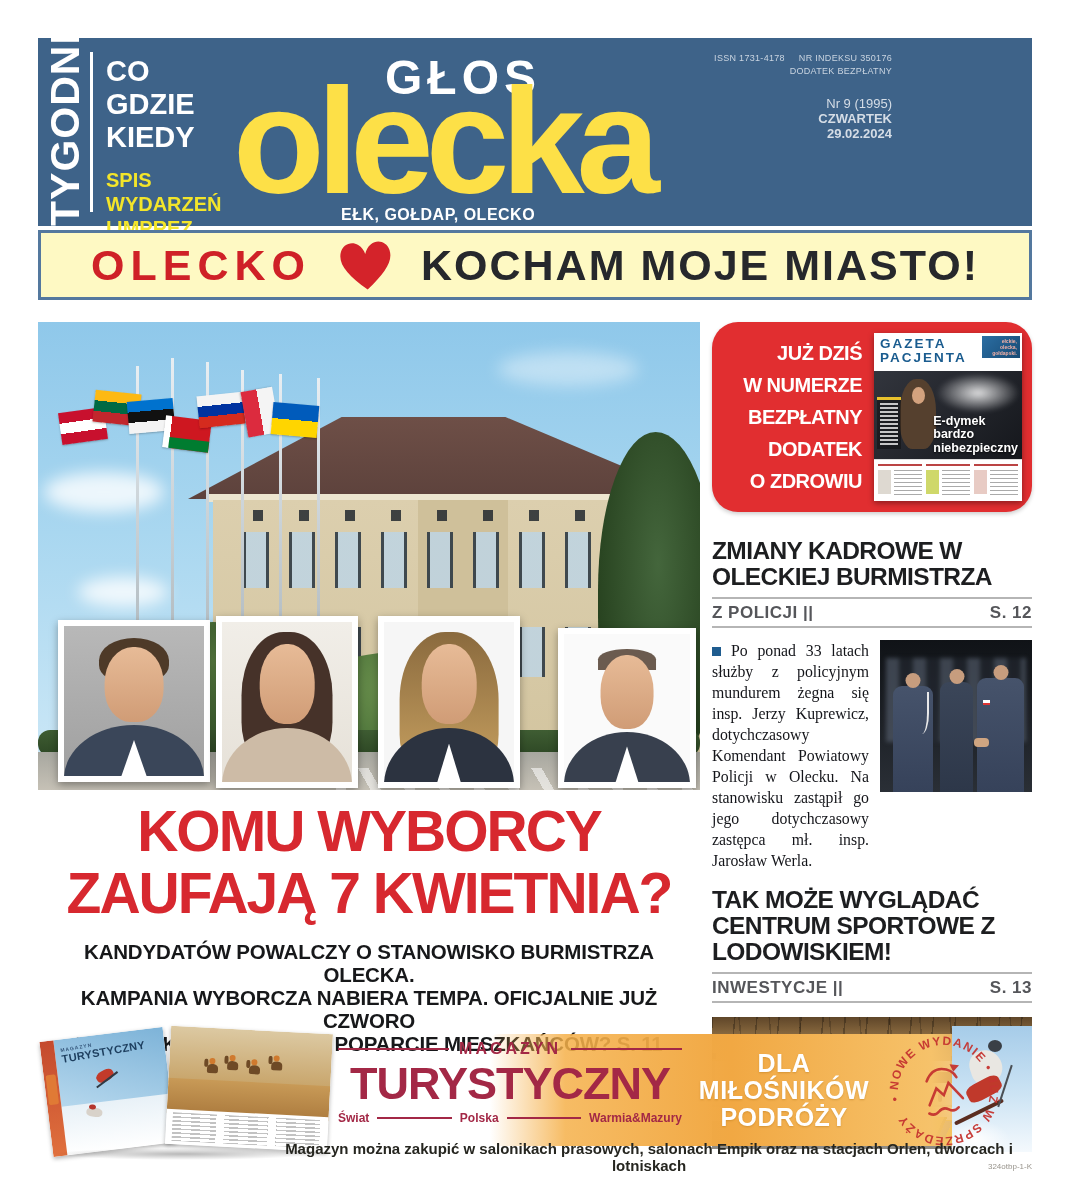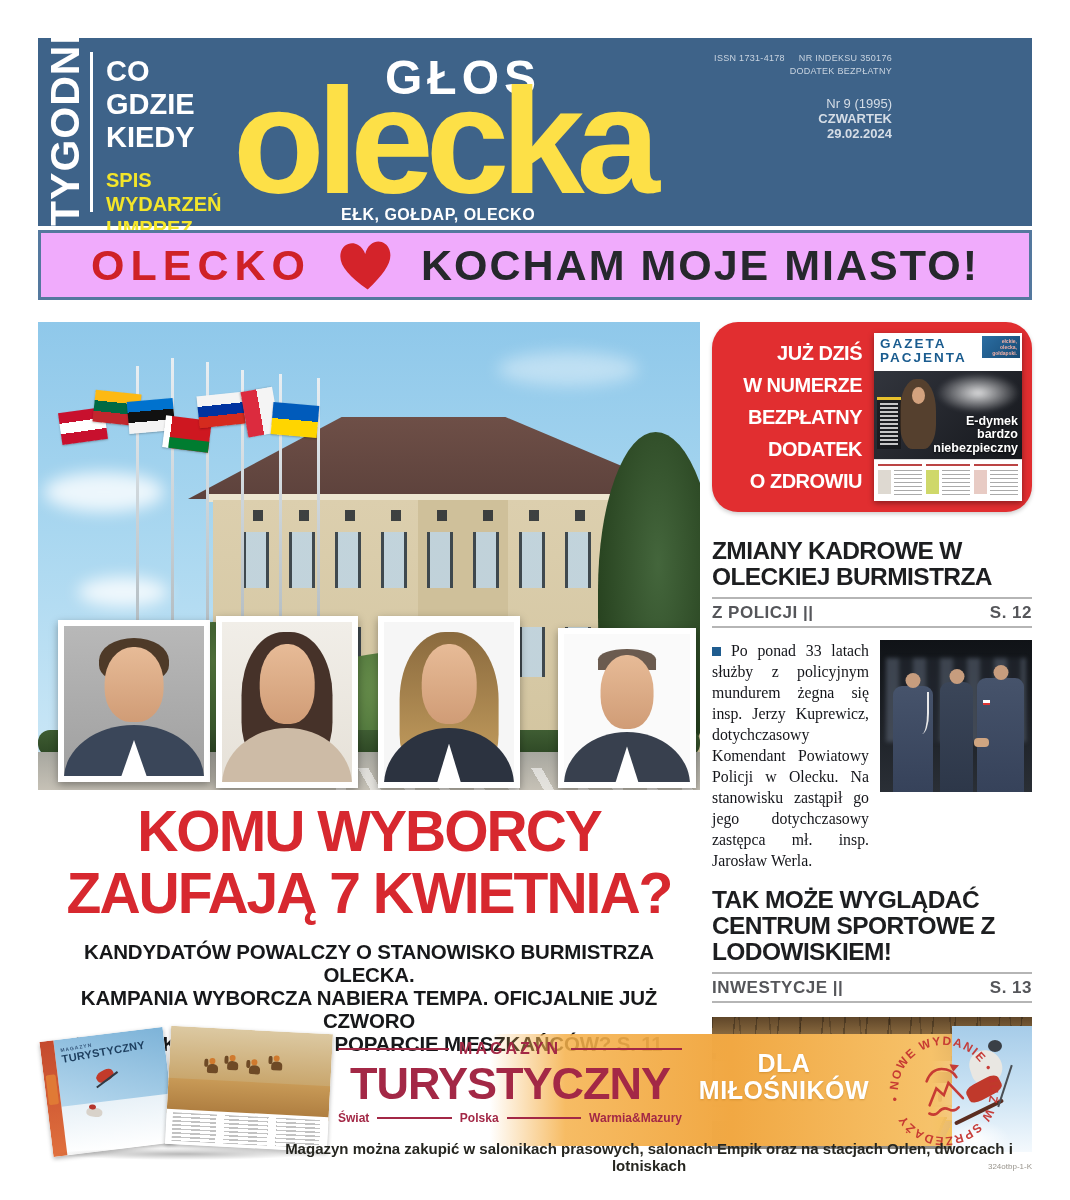--- a/index.html
+++ b/index.html
@@ -21,21 +21,21 @@
   .logo-top { position:absolute; left:152px; top:12px; color:#fff; font-weight:bold; font-size:48px; letter-spacing:5px; }
   .logo-main { position:absolute; left:0; top:28px; color:#fde047; font-weight:bold; font-size:150px; line-height:150px; letter-spacing:-8px; }
   .logo-cities { position:absolute; left:108px; top:168px; color:#fff; font-weight:bold; font-size:16px; letter-spacing:.5px; }
   .issue-block { position:absolute; top:14px; right:140px; text-align:right; color:#c9d4e0; }
   .issue-block .tiny { font-size:9px; letter-spacing:.3px; line-height:13px; }
   .issue-block .tiny .gap { display:inline-block; width:14px; }
   .issue-meta { margin-top:18px; font-size:13px; line-height:15px; color:#d5dde6; }
   .issue-meta .b { font-weight:bold; }
 
   
-  .city-banner { position:absolute; left:38px; top:230px; width:994px; height:70px; background:#f0abfc;
+  .city-banner { position:absolute; left:38px; top:230px; width:994px; height:70px; background:#fef9c3;
     border:3px solid #54789e; display:flex; align-items:center; justify-content:center; gap:24px; }
   .city-banner .city { color:#cf2127; font-weight:bold; font-size:43px; letter-spacing:6px; }
   .city-banner .slogan { color:#26282c; font-weight:bold; font-size:43px; letter-spacing:2px; }
   .heart-svg { width:62px; height:56px; transform:rotate(-4deg); }
 
   
   .main-photo { position:absolute; left:38px; top:322px; width:662px; height:468px; overflow:hidden; background:linear-gradient(180deg,#8fc8ea 0%,#a9d7f0 45%,#cfe9f7 100%); }
   .cloud { position:absolute; background:rgba(255,255,255,.8); border-radius:50%; filter:blur(8px); }
   .c1 { left:6px; top:150px; width:120px; height:40px; }
   .c2 { left:40px; top:255px; width:90px; height:30px; }
@@ -104,21 +104,21 @@
   .mc-head { position:relative; height:38px; background:#fff; padding:4px 4px 0 6px; }
   .mc-title div { color:#1a5c8f; font-weight:bold; font-size:13.5px; line-height:14px; letter-spacing:2px; }
   .mc-ed { position:absolute; right:2px; top:3px; width:38px; background:linear-gradient(135deg,#2b6ea3,#174a74); padding:2px 3px; text-align:right; }
   .mc-ed div { font-size:5px; line-height:6px; font-weight:bold; color:#f2b0a6; }
   .mc-photo { position:relative; height:88px; background:linear-gradient(135deg,#32353d,#15171c); overflow:hidden; }
   .mc-smoke { position:absolute; right:2px; top:2px; width:84px; height:40px; background:radial-gradient(ellipse,rgba(255,255,255,.85),rgba(255,255,255,0) 70%); filter:blur(2px); }
   .mc-hair { position:absolute; left:26px; top:8px; width:36px; height:70px; background:#55402e; border-radius:45% 45% 35% 35%; }
   .mc-face { position:absolute; left:38px; top:16px; width:13px; height:17px; background:#d3a27e; border-radius:50%; }
   .mc-sidebar { position:absolute; left:3px; top:26px; width:24px; height:52px; background:rgba(0,0,0,.35); border-top:3px solid #e8c12c; }
   .mc-sidebar::after { content:""; position:absolute; inset:3px; background:repeating-linear-gradient(180deg,rgba(255,255,255,.75) 0 1.5px,rgba(0,0,0,0) 1.5px 4px); }
-  .mc-headline { position:absolute; right:4px; bottom:4px; text-align:right; color:#fff; font-weight:bold; font-size:12.5px; line-height:13.5px; text-shadow:0 1px 2px rgba(0,0,0,.8); }
+  .mc-headline { position:absolute; right:4px; bottom:4px; text-align:left; color:#fff; font-weight:bold; font-size:12.5px; line-height:13.5px; text-shadow:0 1px 2px rgba(0,0,0,.8); }
   .mc-teasers { display:flex; gap:4px; padding:4px; height:42px; border-top:1px solid #ddd; }
   .mc-t { flex:1; position:relative; border-top:2px solid #b44; }
   .mc-t .thumb { position:absolute; left:0; top:4px; width:13px; height:24px; }
   .mc-t .bars { position:absolute; left:16px; right:0; top:4px; bottom:2px; background:repeating-linear-gradient(180deg,#aaa 0 1.5px,rgba(0,0,0,0) 1.5px 4px); }
   .th1 { background:#ded9d1; } .th2 { background:#cfd86a; } .th3 { background:#e8cbc4; }
 
   .art-headline { margin-top:0; color:#1d1e20; font-weight:bold; font-size:24.5px; line-height:26px; letter-spacing:-0.6px; }
   .rule { border:none; border-top:2px solid #b5b5b5; margin:7px 0 0 0; }
   .kicker-row { display:flex; justify-content:space-between; align-items:center; padding:4px 0 3px 0;
     color:#55565a; font-weight:bold; font-size:17px; letter-spacing:.5px; }
@@ -474,20 +474,21 @@
           <span class="ln"></span>
         <span>Polska</span>
           <span class="ln"></span>
         <span>Warmia&amp;Mazury</span>
       </div>
     </div>
 
     <div class="audience">
       <div>DLA</div>
       <div>MIŁOŚNIKÓW</div>
+      <div>PODRÓŻY</div>
     </div>
 
     <svg class="stamp" viewBox="0 0 122 122">
       <defs>
         <path id="stampCircle" d="M61,61 m-46,0 a46,46 0 1,1 92,0 a46,46 0 1,1 -92,0"></path>
       </defs>
       <text font-size="12" font-weight="bold" fill="#c53430" letter-spacing="1.4" font-family="Liberation Sans, sans-serif">
         <textPath href="#stampCircle">• NOWE WYDANIE • JUŻ W SPRZEDAŻY</textPath>
       </text>
       <g stroke="#c53430" stroke-width="2.6" fill="none" stroke-linecap="round">

